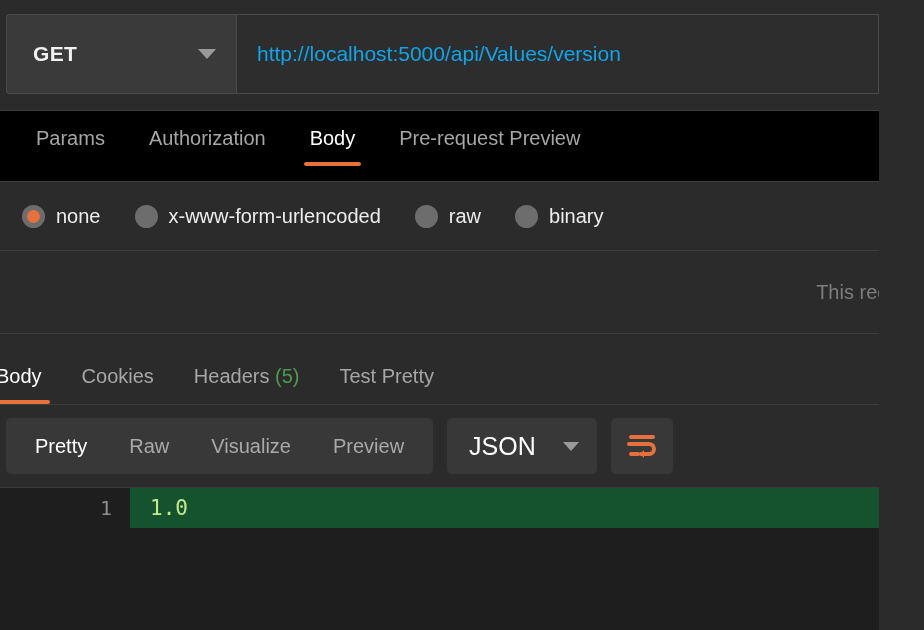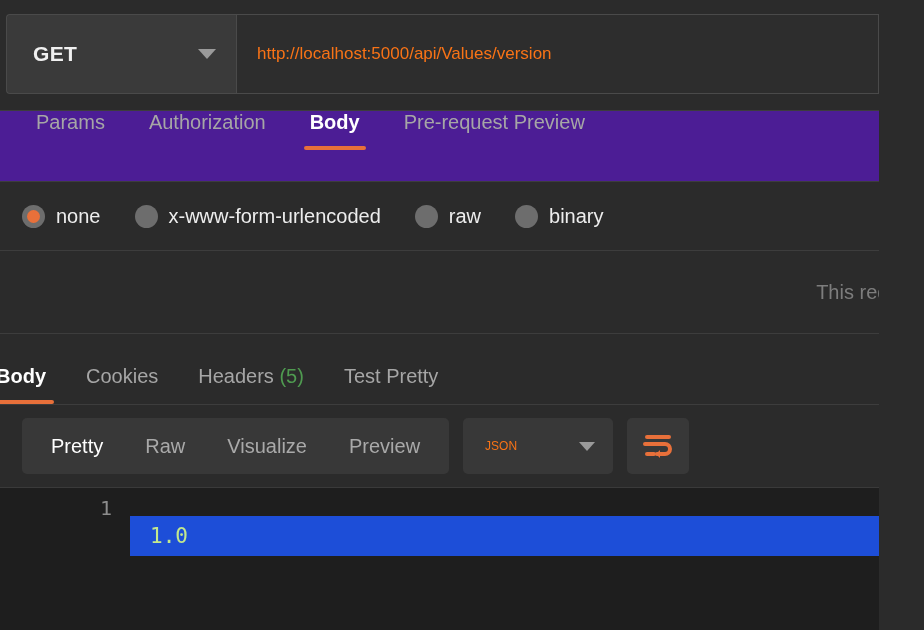--- a/index.html
+++ b/index.html
@@ -22,28 +22,28 @@
     padding:0 20px 0 26px;
   }
   .method-label { color:#f0f0f0; font-size:21px; font-weight:bold; letter-spacing:.3px; }
   .caret { width:0; height:0; border-left:9px solid transparent; border-right:9px solid transparent; border-top:10px solid #9a9a9a; }
   .url-box {
     flex:1; background:#2d2d2d;
     border:1px solid #4a4a4a;
     display:flex; align-items:center; padding-left:20px;
     overflow:hidden;
   }
-  .url-text { color:#f97316; font-size:17px; white-space:nowrap; }
+  .url-text { color:#0ea5e9; font-size:21px; white-space:nowrap; }
 
   .hr { height:1px; background:#3d3d3d; width:100%; }
 
   
-  .req-tabs { height:70px; display:flex; align-items:flex-start; padding-left:14px; background:#4c1d95; }
+  .req-tabs { height:70px; display:flex; align-items:center; padding-left:14px; background:#000000; }
   .tab { position:relative; padding:0 22px 16px 22px; font-size:20px; color:#a6a6a6; white-space:nowrap; }
-  .tab.active { color:#ffffff;font-weight:bold; }
+  .tab.active { color:#ffffff; }
   .tab .underline { position:absolute; left:16px; right:16px; bottom:0; height:4px; background:#e8703a; border-radius:2px; }
   .count-green { color:#4f9a50; }
 
   
   .radio-row { height:68px; display:flex; align-items:center; padding-left:22px; background:#2b2b2b; gap:34px; }
   .radio-item { display:flex; align-items:center; gap:11px; white-space:nowrap; }
   .radio { width:23px; height:23px; border-radius:50%; background:#6d6d6d; flex:none; display:flex; align-items:center; justify-content:center; }
   .radio.sel { background:#6d6d6d; }
   .radio.sel::after { content:""; width:13px; height:13px; border-radius:50%; background:#e8703a; }
   .radio-label { color:#ededed; font-size:20px;text-align:center; }
@@ -53,38 +53,38 @@
   .empty-note span { color:#7d7d7d; font-size:20px; white-space:nowrap; transform:translateX(75px); }
 
   
   .resp { flex:1; display:flex; flex-direction:column; background:#2b2b2b; min-height:0; }
   .resp-tabs { height:70px; display:flex; align-items:flex-end; padding-left:0; background:#2b2b2b; }
   .resp-tabs .tab { padding:0 20px 16px 20px; }
   .resp-tabs .tab:first-child { padding-left:0; margin-left:-4px; }
   .resp-tabs .tab:first-child .underline { left:0; right:12px; }
 
   
-  .view-toolbar { height:82px; display:flex; align-items:center; padding-left:6px; gap:14px; background:#2b2b2b;margin-left:16px; }
+  .view-toolbar { height:82px; display:flex; align-items:center; padding-left:6px; gap:14px; background:#2b2b2b; }
   .seg { background:#383838; border-radius:5px; height:56px; display:flex; align-items:center; padding:0 8px; }
   .seg-item { font-size:20px; color:#a9a9a9; padding:0 21px; }
   .seg-item.active { color:#ffffff; }
   .json-select {
     background:#383838; border-radius:5px; height:56px; width:150px;
     display:flex; align-items:center; justify-content:space-between; padding:0 18px 0 22px;
   }
-  .json-select .lbl { color:#f97316; font-size:12px; }
+  .json-select .lbl { color:#ffffff; font-size:25px; }
   .caret-sm { width:0; height:0; border-left:8px solid transparent; border-right:8px solid transparent; border-top:9px solid #9a9a9a; }
   .wrap-btn { background:#383838; border-radius:5px; height:56px; width:62px; display:flex; align-items:center; justify-content:center; }
 
   
   .code { flex:1; display:flex; background:#1e1e1e; border-top:1px solid #3a3a3a; min-height:0; }
   .gutter { width:130px; background:#1e1e1e; flex:none; }
   .gutter .ln { height:40px; line-height:40px; text-align:right; padding-right:18px; color:#8d8d8d; font-family:"DejaVu Sans Mono", monospace; font-size:20px; }
   .code-body { flex:1; background:#1e1e1e; }
-  .code-line { height:40px; line-height:40px; background:#1d4ed8; padding-left:20px;margin-top:28px; }
+  .code-line { height:40px; line-height:40px; background:#14532d; padding-left:20px; }
   .tok-num { color:#c3e88d; font-family:"DejaVu Sans Mono", monospace; font-size:21px; }
 </style>
 </head>
 <body>
 
 <div class="app">
 
   <div class="urlbar-wrap">
     <div class="urlbar">
       <div class="method-box">

